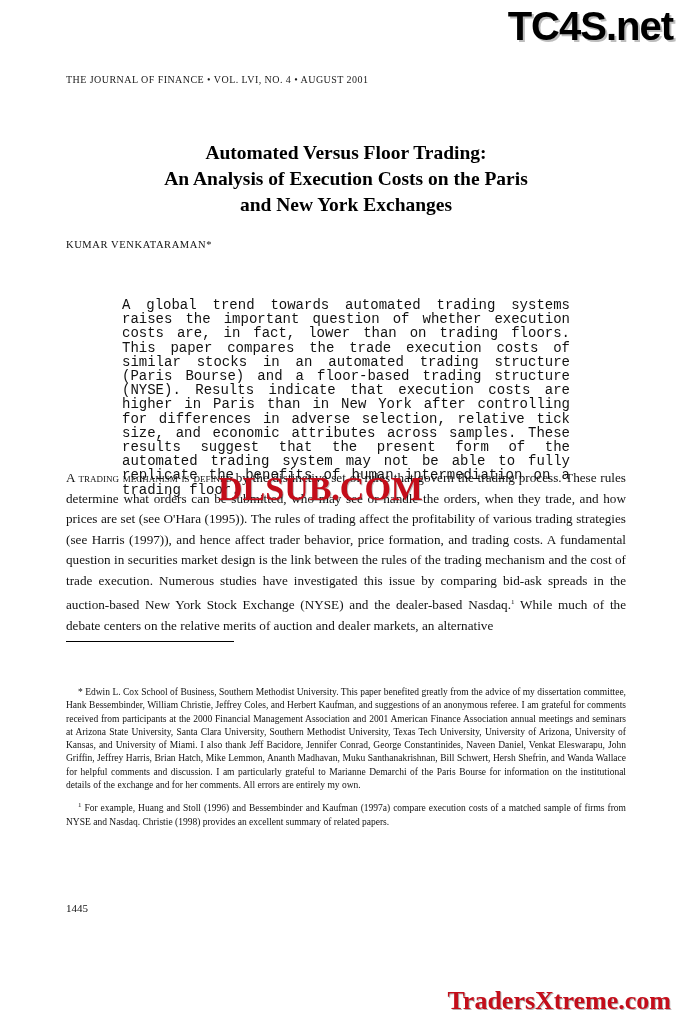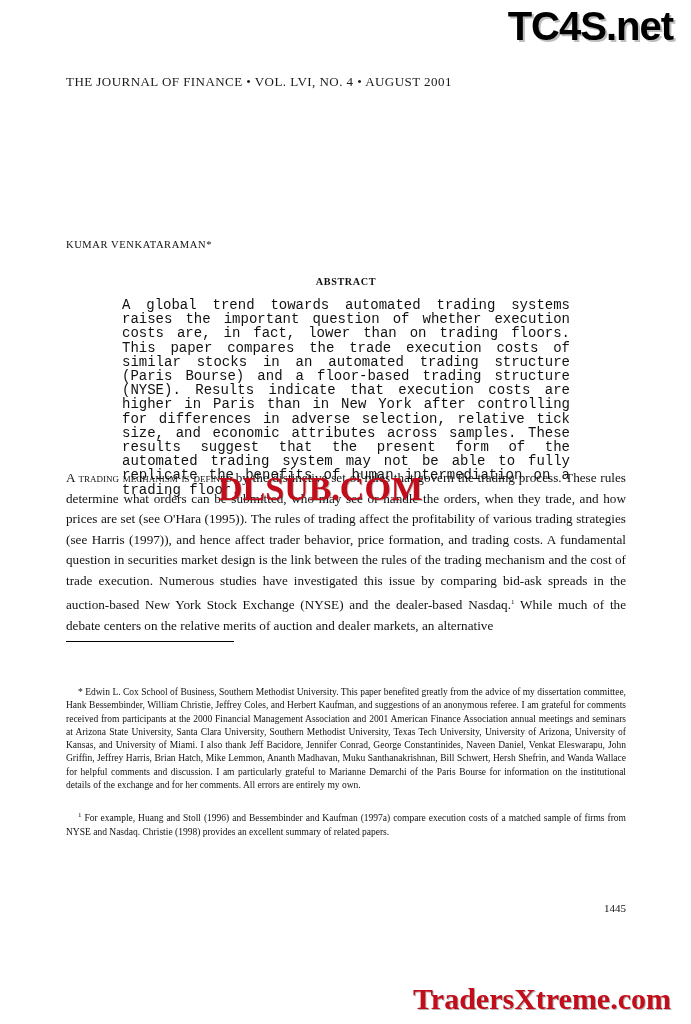--- a/index.html
+++ b/index.html
@@ -44,32 +44,32 @@
     color: #c40d1a;
     letter-spacing: 0px;
     text-shadow: 1px 1px 0 rgba(0,0,0,0.25);
   }
   .wm-bottom {
     position: absolute;
     bottom: 8px;
     right: 20px;
     font-family: "Liberation Serif", serif;
     font-weight: bold;
-    font-size: 30px;
+    font-size: 26px;
     color: #c40d1a;
     text-shadow: 1px 1px 0 rgba(0,0,0,0.30);
   }
 
   
   .running-head {
     position: absolute;
     top: 74px;
     left: 66px;
     font-family: "Liberation Serif", serif;
-    font-size: 13px;
+    font-size: 10px;
     letter-spacing: 0.45px;
     color: #1a1a1a;
   }
 
   
   .title {
     position: absolute;
     top: 140px;
     left: 66px;
     width: 560px;
@@ -147,46 +147,50 @@
     width: 560px;
     font-family: "Liberation Serif", serif;
     font-size: 9.5px;
     line-height: 13.3px;
     text-align: justify;
   }
   .footnotes p {
     margin: 0 0 0 0;
     text-indent: 12px;
   }
-  .footnotes p + p { margin-top: 17px; }
+  .footnotes p + p { margin-top: 7px; }
   .sup { vertical-align: super; font-size: 7px; }
 
   .page-number {
     position: absolute;
     top: 902px;
     left: 66px;
     width: 560px;
-    text-align: right;
+    text-align: left;
     font-family: "Liberation Serif", serif;
     font-size: 11px;
   }
 </style>
 </head>
 <body>
 
 <div class="page">
 
   <div class="wm-top">TC4S.net</div>
 
   <div class="running-head">THE JOURNAL OF FINANCE • VOL. LVI, NO. 4 • AUGUST 2001</div>
 
+  <div class="title">
+    <span class="l1">Automated Versus Floor Trading:</span>
+    <span class="l2">An Analysis of Execution Costs on the Paris</span>
+    <span class="l3">and New York Exchanges</span>
+  </div>
 
   <div class="author">KUMAR VENKATARAMAN*</div>
 
-  <div class="abstract-head">ABSTRACT</div>
 
   <div class="abstract-body">A global trend towards automated trading systems raises the important question of whether execution costs are, in fact, lower than on trading floors. This paper compares the trade execution costs of similar stocks in an automated trading structure (Paris Bourse) and a floor-based trading structure (NYSE). Results indicate that execution costs are higher in Paris than in New York after controlling for differences in adverse selection, relative tick size, and economic attributes across samples. These results suggest that the present form of the automated trading system may not be able to fully replicate the benefits of human intermediation on a trading floor.</div>
 
   <div class="body-text">
     <span class="smallcaps">A trading mechanism is defined</span><span> by the distinctive set of rules that govern the trading process. These rules determine what orders can be submitted, who may see or handle the orders, when they trade, and how prices are set (see O'Hara (1995)). The rules of trading affect the profitability of various trading strategies (see Harris (1997)), and hence affect trader behavior, price formation, and trading costs. A fundamental question in securities market design is the link between the rules of the trading mechanism and the cost of trade execution. Numerous studies have investigated this issue by comparing bid-ask spreads in the auction-based New York Stock Exchange (NYSE) and the dealer-based Nasdaq.</span><span class="sup">1</span><span> While much of the debate centers on the relative merits of auction and dealer markets, an alternative</span>
   </div>
 
   <div class="wm-mid">DLSUB.COM</div>
 
   <div class="fn-rule"></div>

